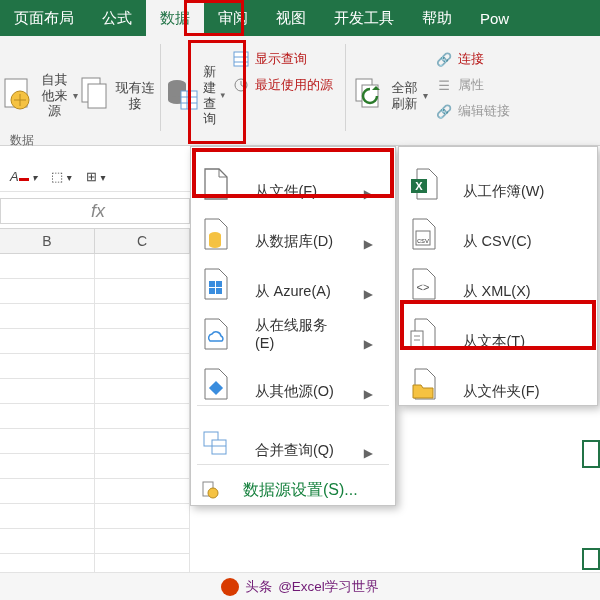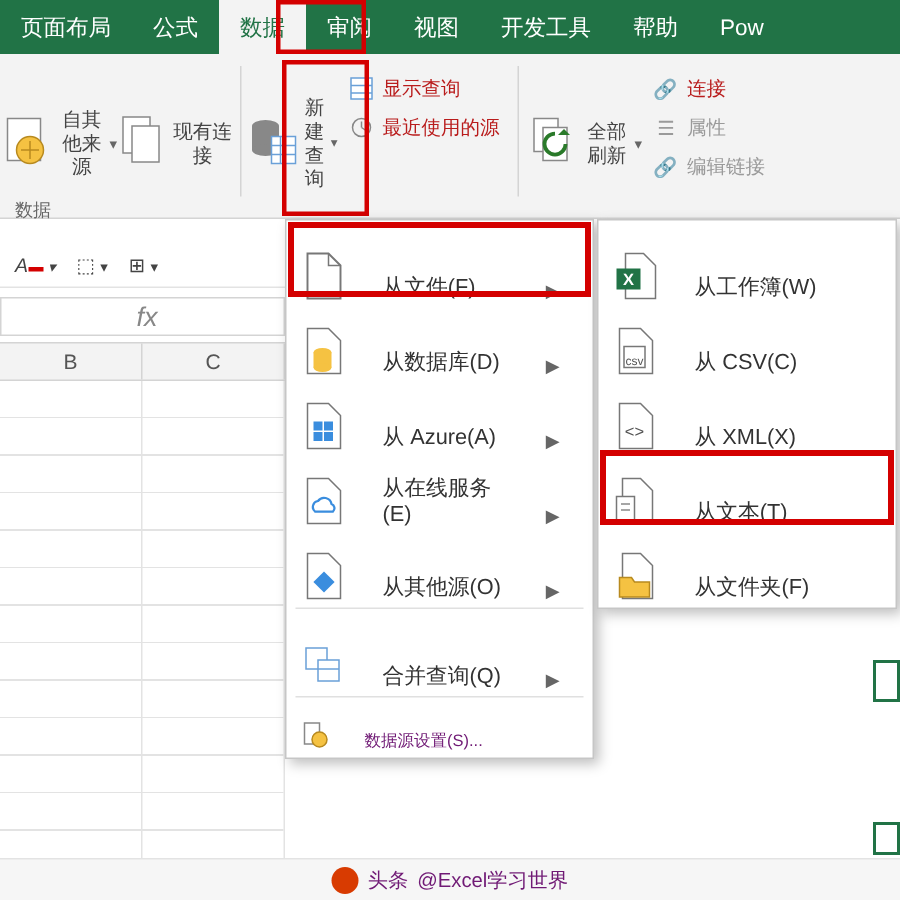--- a/index.html
+++ b/index.html
@@ -34,21 +34,21 @@
   .gridarea::before { content:""; position:absolute; left:94px; top:0; bottom:0; width:1px; background:#e3e3e3;}
 
   
   .menu { position: absolute; background: #fff; border: 1px solid #c6c6c6; box-shadow: 3px 3px 8px rgba(0,0,0,0.25); }
   .menu1 { top: 146px; left: 190px; width: 206px; padding: 4px 0; }
   .menu2 { top: 146px; left: 398px; width: 200px; padding: 4px 0; }
   .mitem { display: flex; align-items: flex-end; height: 50px; padding: 0 22px 0 8px; font-size: 14.5px; color: #333; cursor: pointer; position: relative; gap: 22px; }
   .mitem .micon { width: 34px; height: 34px; display: flex; align-items: center; justify-content: center; flex-shrink: 0; }
   .mitem .arr { margin-left: auto; color: #666; font-size: 12px; }
   .msep { height: 1px; background: #e0e0e0; margin: 4px 6px; }
-  .mitem.small { height: 32px; font-size: 11px; color: #701a75; }
+  .mitem.small { height: 32px; font-size: 16px; color: #15803d; }
   .mitem.small .micon { width: 22px; height: 22px; }
 
   
   .footer { position: absolute; bottom: 0; left: 0; right: 0; height: 28px; background: #f6f6f6; display: flex; align-items: center; justify-content: center; font-size: 13.5px; color: #701a75; gap: 6px; border-top: 1px solid #e3e3e3; }
   .avatar { width: 18px; height: 18px; border-radius: 50%; background: #d83b01; }
 
   .red-box { border: 4px solid #d40000; position: absolute; pointer-events: none; }
 
   
   .selcell { position: absolute; right: 0; top: 440px; width: 18px; height: 28px; border: 2px solid #217346; }

